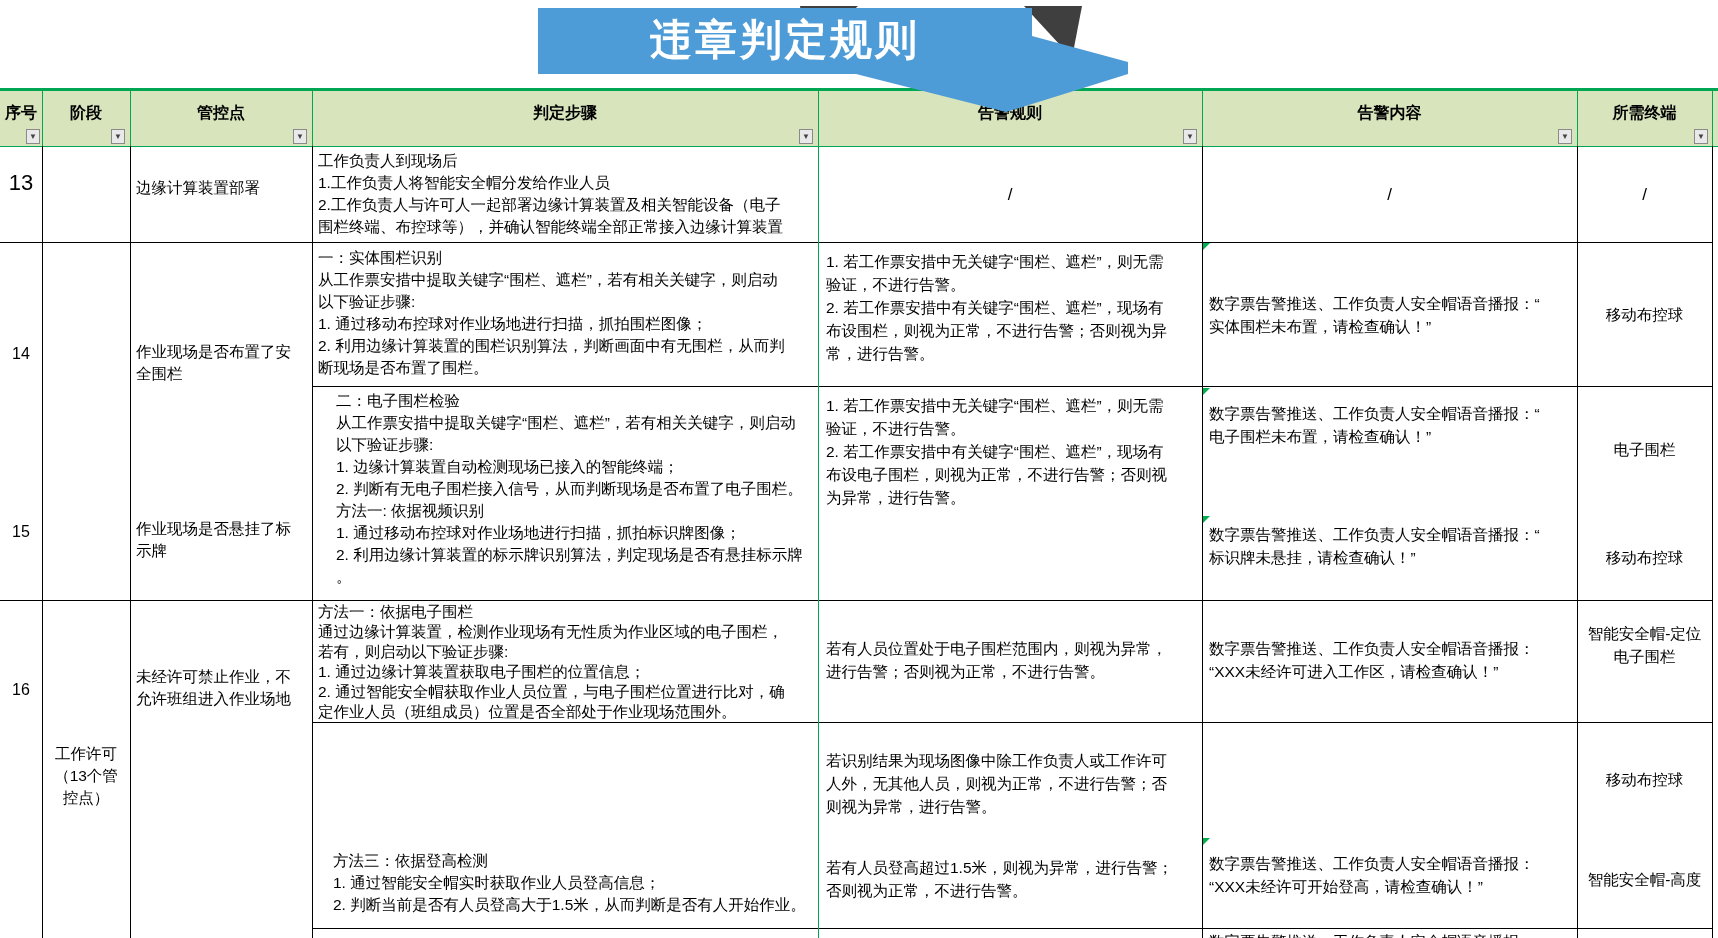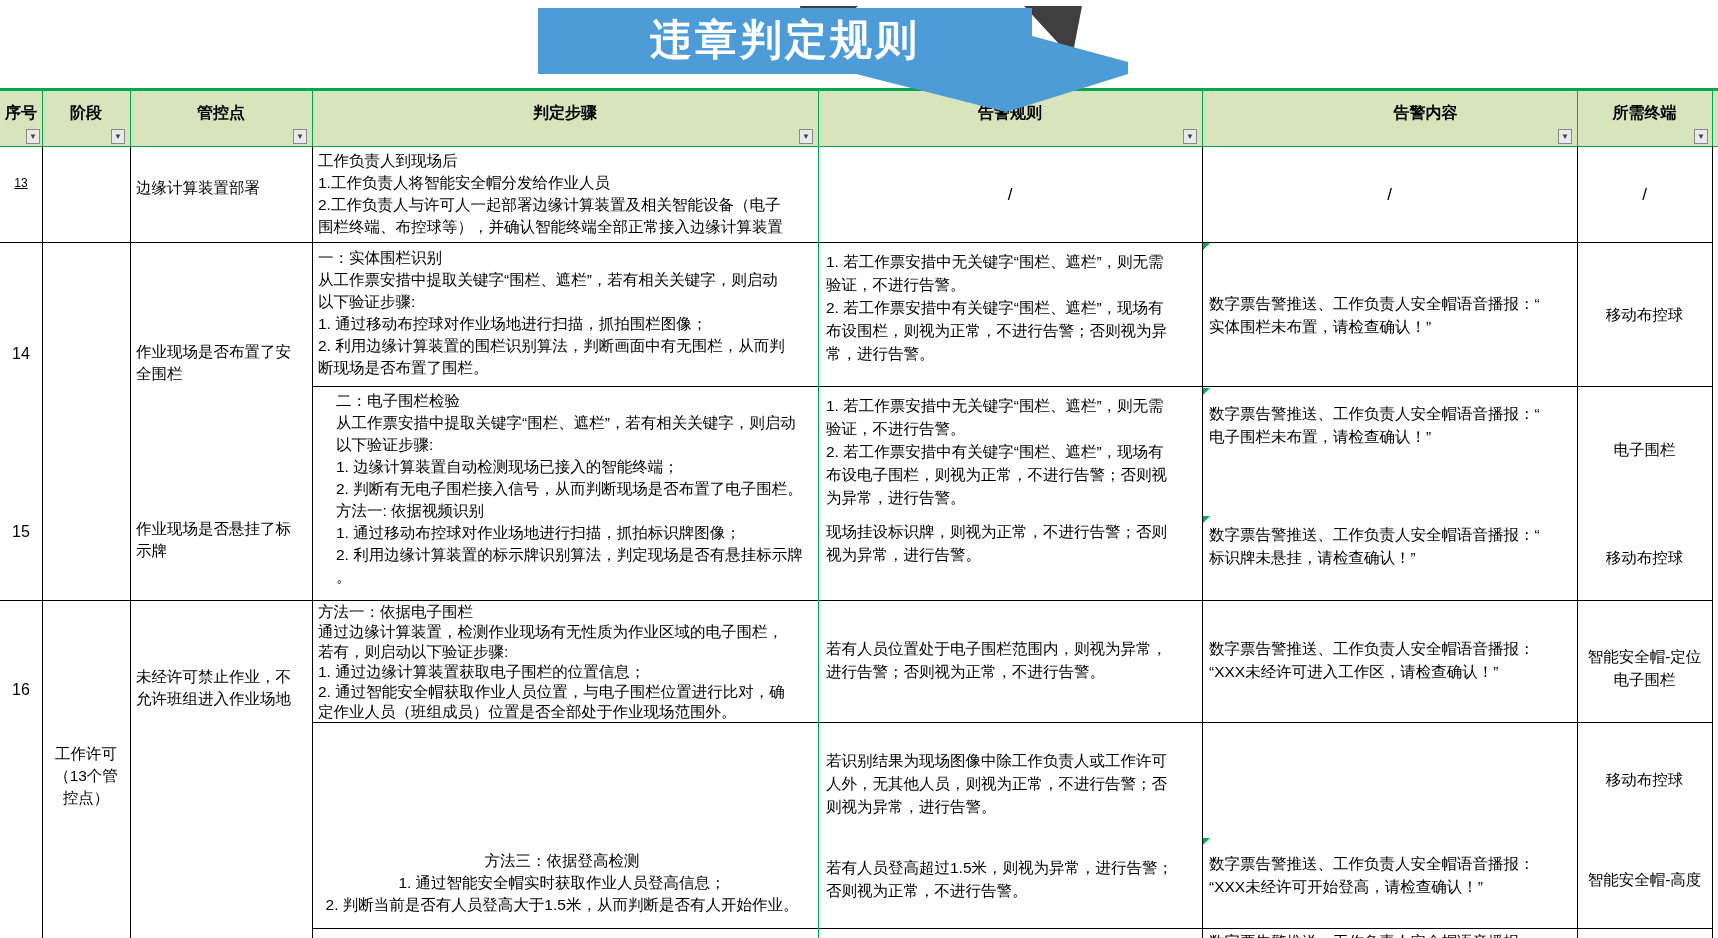--- a/index.html
+++ b/index.html
@@ -28,21 +28,21 @@
 
 <div id="stage">
 
   <div class="abs hdrbg"></div>
 
   <div class="abs hlabel" style="left:0;width:42px;">序号</div>
   <div class="abs hlabel" style="left:42px;width:88px;font-family:Liberation Mono, monospace;">阶段</div>
   <div class="abs hlabel" style="left:130px;width:182px;">管控点</div>
   <div class="abs hlabel" style="left:312px;width:506px;">判定步骤</div>
   <div class="abs hlabel" style="left:818px;width:384px;">告警规则</div>
-  <div class="abs hlabel" style="left:1202px;width:375px;margin-left:36px;">告警内容</div>
+  <div class="abs hlabel" style="left:1202px;width:375px;">告警内容</div>
   <div class="abs hlabel" style="left:1577px;width:135px;">所需终端</div>
 
   <div class="abs fbtn" style="left:26px;">
       <span>▼</span>
     </div>
   <div class="abs fbtn" style="left:111px;">
       <span>▼</span>
     </div>
   <div class="abs fbtn" style="left:293px;">
       <span>▼</span>
@@ -76,21 +76,21 @@
   <div class="abs vline" style="left:1712px;top:146px;height:792px;"></div>
 
   <div class="abs green" style="left:42px;top:91px;width:1px;height:55px;"></div>
   <div class="abs green" style="left:130px;top:91px;width:1px;height:55px;"></div>
   <div class="abs green" style="left:312px;top:91px;width:1px;height:55px;"></div>
   <div class="abs green" style="left:1202px;top:91px;width:1px;height:55px;"></div>
   <div class="abs green" style="left:1577px;top:91px;width:1px;height:55px;"></div>
   <div class="abs green" style="left:1712px;top:91px;width:1px;height:55px;"></div>
   <div class="abs green" style="left:818px;top:91px;width:1px;height:847px;"></div>
 
-  <div class="abs cell ctr" style="left:0;top:172px;width:42px;height:22px;font-size:12px;text-decoration:underline;">13</div>
+  <div class="abs cell ctr" style="left:0;top:172px;width:42px;height:22px;font-size:22px;">13</div>
   <div class="abs cell ctr" style="left:0;top:343px;width:42px;height:22px;font-size:16px;">14</div>
   <div class="abs cell ctr" style="left:0;top:521px;width:42px;height:22px;font-size:16px;">15</div>
   <div class="abs cell ctr" style="left:0;top:679px;width:42px;height:22px;font-size:16px;">16</div>
 
   <div class="abs cell ctr pre" style="left:42px;top:740px;width:88px;height:72px;">工作许可
 （13个管
 控点）</div>
 
   <div class="abs cell" style="left:136px;top:177px;width:172px;">边缘计算装置部署</div>
   <div class="abs cell pre" style="left:136px;top:341px;width:172px;">作业现场是否布置了安
@@ -118,37 +118,35 @@
 方法一: 依据视频识别
 1. 通过移动布控球对作业场地进行扫描，抓拍标识牌图像；
 2. 利用边缘计算装置的标示牌识别算法，判定现场是否有悬挂标示牌
 。</div>
   <div class="abs cell pre" style="left:318px;top:602px;width:492px;line-height:20px;">方法一：依据电子围栏
 通过边缘计算装置，检测作业现场有无性质为作业区域的电子围栏，
 若有，则启动以下验证步骤:
 1. 通过边缘计算装置获取电子围栏的位置信息；
 2. 通过智能安全帽获取作业人员位置，与电子围栏位置进行比对，确
 定作业人员（班组成员）位置是否全部处于作业现场范围外。</div>
-  <div class="abs cell pre" style="left:316px;top:850px;width:492px;text-align:center;">方法三：依据登高检测
+  <div class="abs cell pre" style="left:333px;top:850px;width:492px;">方法三：依据登高检测
 1. 通过智能安全帽实时获取作业人员登高信息；
 2. 判断当前是否有人员登高大于1.5米，从而判断是否有人开始作业。</div>
 
   <div class="abs rule ctr slash" style="left:818px;top:146px;width:384px;height:96px;">/</div>
   <div class="abs rule pre" style="left:826px;top:250px;width:370px;">1. 若工作票安措中无关键字“围栏、遮栏”，则无需
 验证，不进行告警。
 2. 若工作票安措中有关键字“围栏、遮栏”，现场有
 布设围栏，则视为正常，不进行告警；否则视为异
 常，进行告警。</div>
   <div class="abs rule pre" style="left:826px;top:394px;width:370px;">1. 若工作票安措中无关键字“围栏、遮栏”，则无需
 验证，不进行告警。
 2. 若工作票安措中有关键字“围栏、遮栏”，现场有
 布设电子围栏，则视为正常，不进行告警；否则视
 为异常，进行告警。</div>
-  <div class="abs rule pre" style="left:826px;top:520px;width:370px;">现场挂设标识牌，则视为正常，不进行告警；否则
-视为异常，进行告警。</div>
   <div class="abs rule pre" style="left:826px;top:637px;width:370px;">若有人员位置处于电子围栏范围内，则视为异常，
 进行告警；否则视为正常，不进行告警。</div>
   <div class="abs rule pre" style="left:826px;top:737px;width:370px;margin-top:12px;">若识别结果为现场图像中除工作负责人或工作许可
 人外，无其他人员，则视为正常，不进行告警；否
 则视为异常，进行告警。</div>
   <div class="abs rule pre" style="left:826px;top:856px;width:370px;">若有人员登高超过1.5米，则视为异常，进行告警；
 否则视为正常，不进行告警。</div>
 
   <div class="abs rule ctr slash" style="left:1202px;top:146px;width:375px;height:96px;">/</div>
   <div class="abs rule pre" style="left:1209px;top:292px;width:362px;">数字票告警推送、工作负责人安全帽语音播报：“
@@ -164,21 +162,21 @@
 
   <div class="abs flag" style="left:1203px;top:243px;"></div>
   <div class="abs flag" style="left:1203px;top:388px;"></div>
   <div class="abs flag" style="left:1203px;top:516px;"></div>
   <div class="abs flag" style="left:1203px;top:838px;"></div>
 
   <div class="abs rule ctr slash" style="left:1577px;top:146px;width:135px;height:96px;">/</div>
   <div class="abs rule ctr" style="left:1577px;top:303px;width:135px;height:23px;">移动布控球</div>
   <div class="abs rule ctr" style="left:1577px;top:438px;width:135px;height:23px;">电子围栏</div>
   <div class="abs rule ctr" style="left:1577px;top:546px;width:135px;height:23px;">移动布控球</div>
-  <div class="abs rule ctr pre" style="left:1577px;top:644px;width:135px;height:48px;">智能安全帽-定位
+  <div class="abs rule ctr pre" style="left:1577px;top:621px;width:135px;height:48px;">智能安全帽-定位
 电子围栏</div>
   <div class="abs rule ctr" style="left:1577px;top:768px;width:135px;height:23px;">移动布控球</div>
   <div class="abs rule ctr" style="left:1577px;top:868px;width:135px;height:23px;">智能安全帽-高度</div>
 
   <div class="abs rule clip" style="left:1209px;top:930px;width:362px;height:8px;">数字票告警推送、工作负责人安全帽语音播报：</div>
 
   <svg class="abs" style="left:0;top:0;" width="1718" height="125">
     <polygon points="800,6 858,6 806,54" fill="#3f3f3f"></polygon>
     <polygon points="1024,6 1082,6 1072,58" fill="#3f3f3f"></polygon>
     <polygon points="538,8 1032,8 1032,36 1128,62 1128,74 1006,112 856,74 538,74" fill="#4d9cd8"></polygon>

